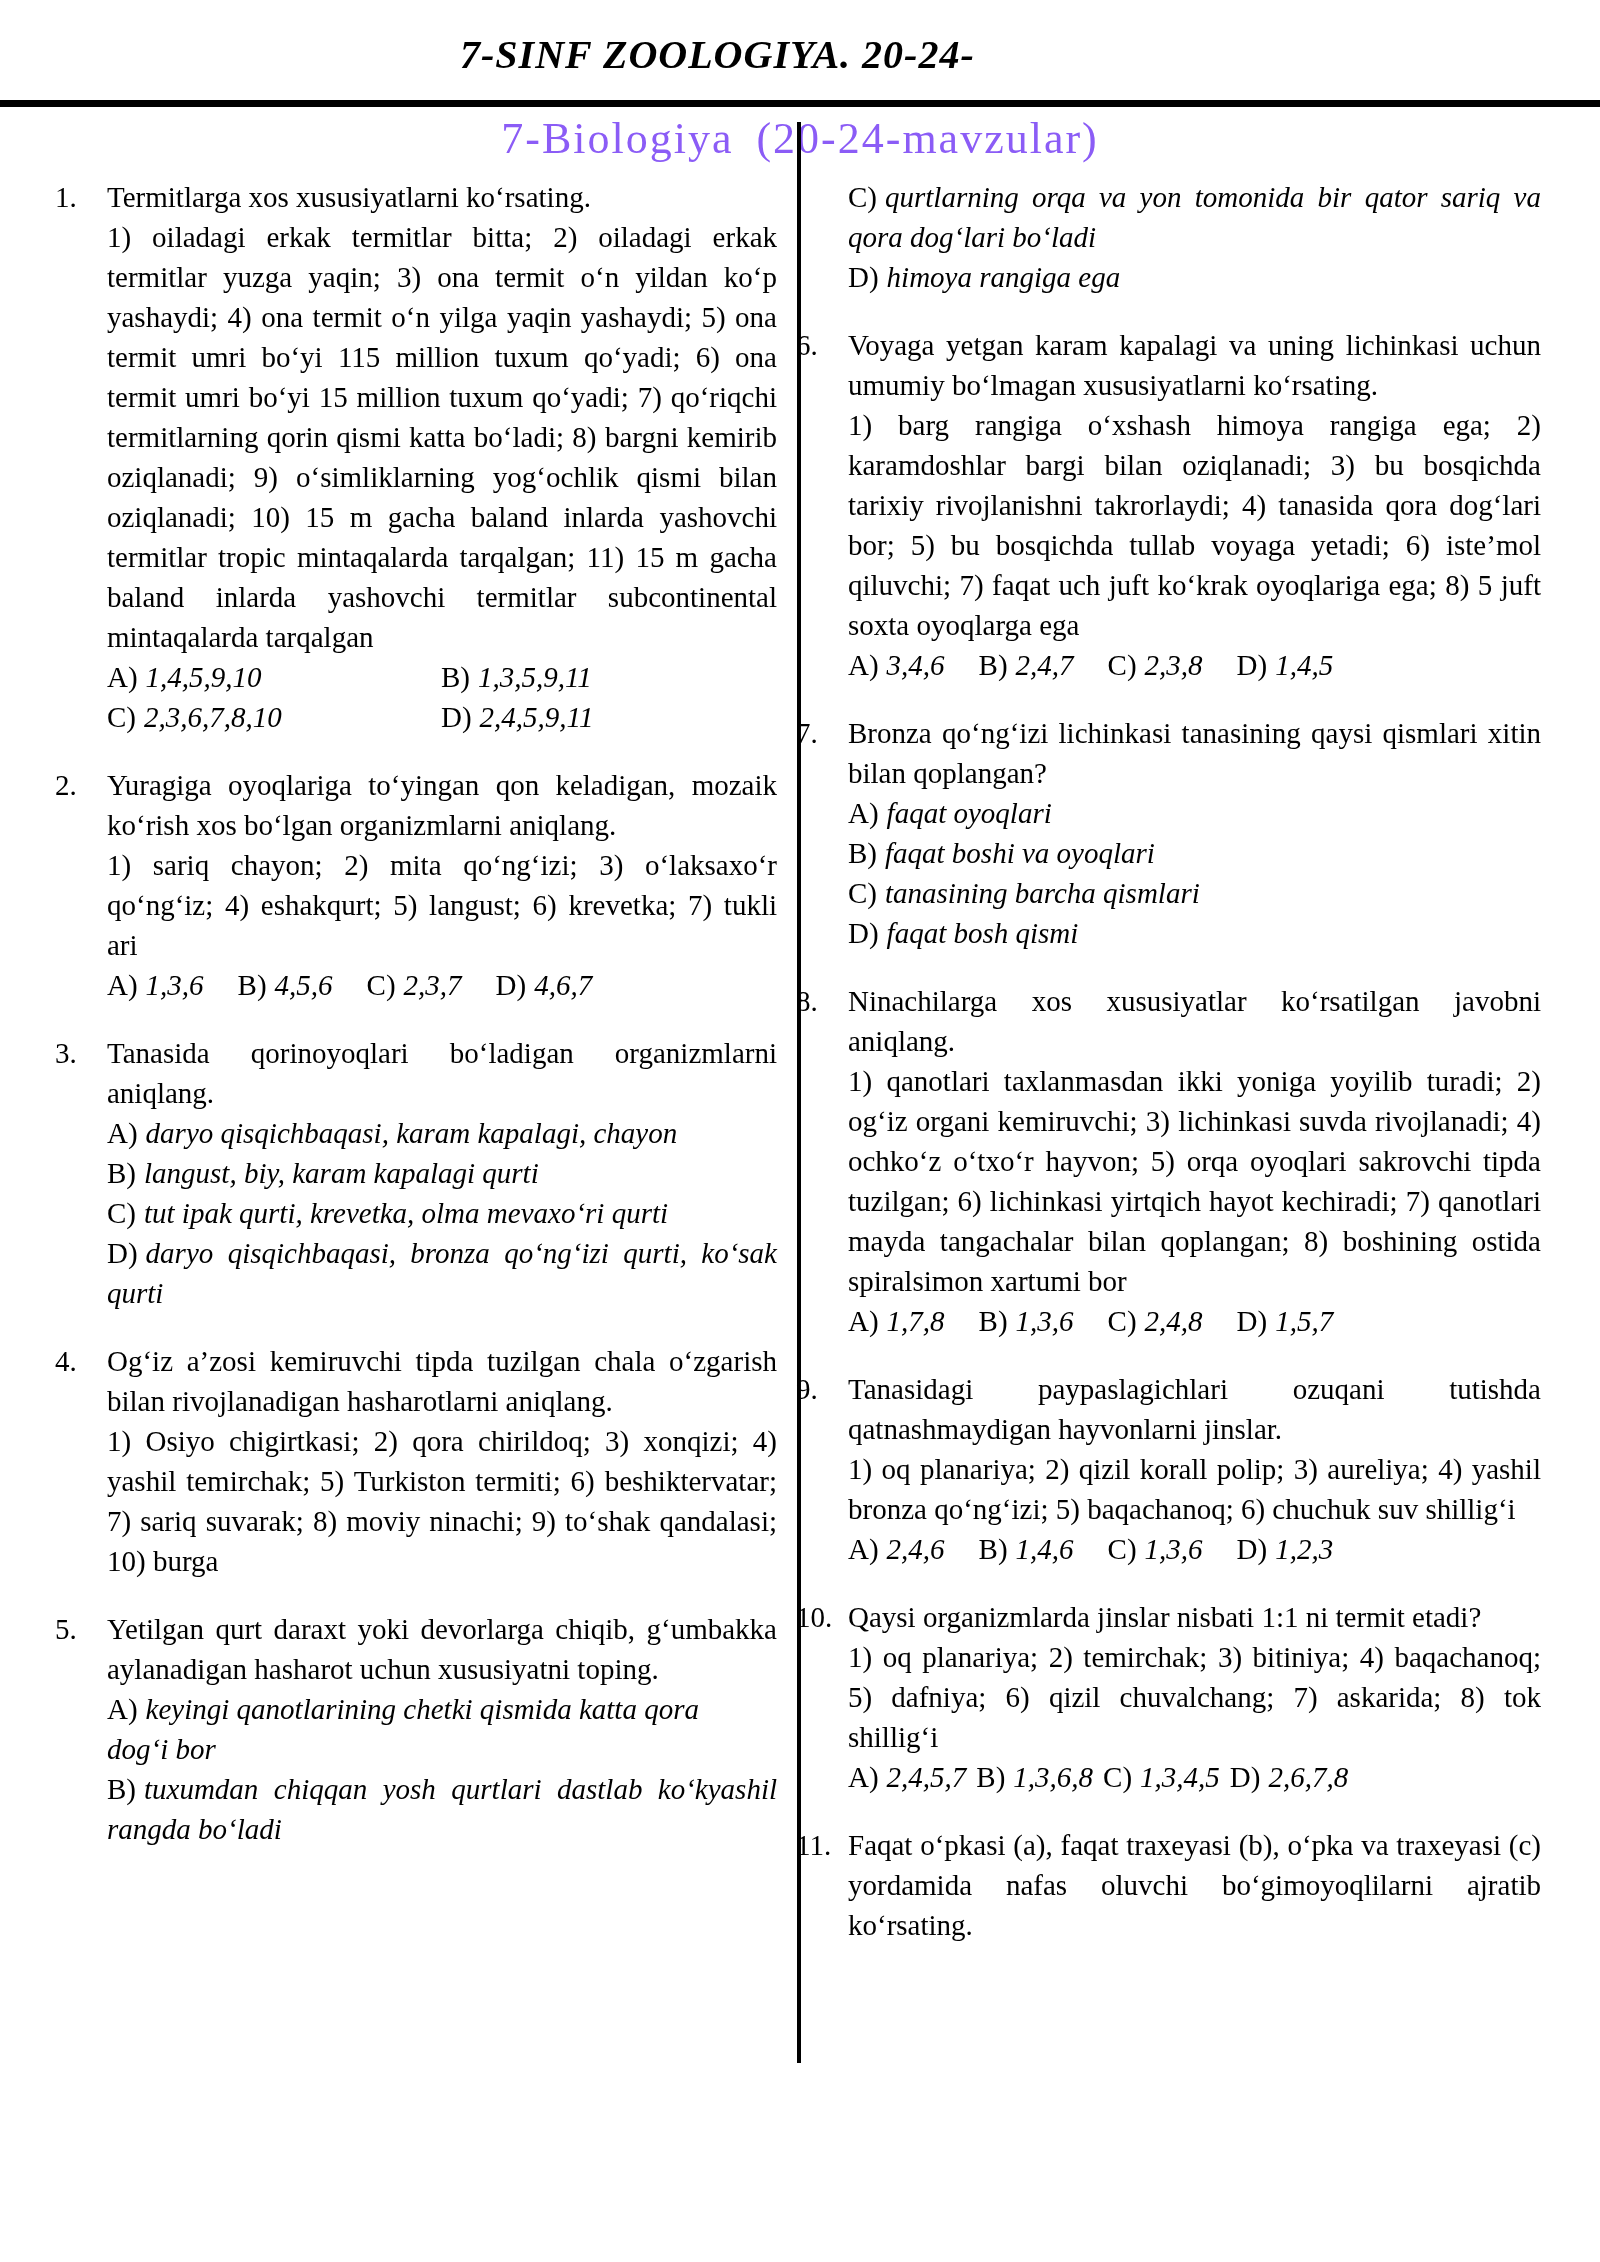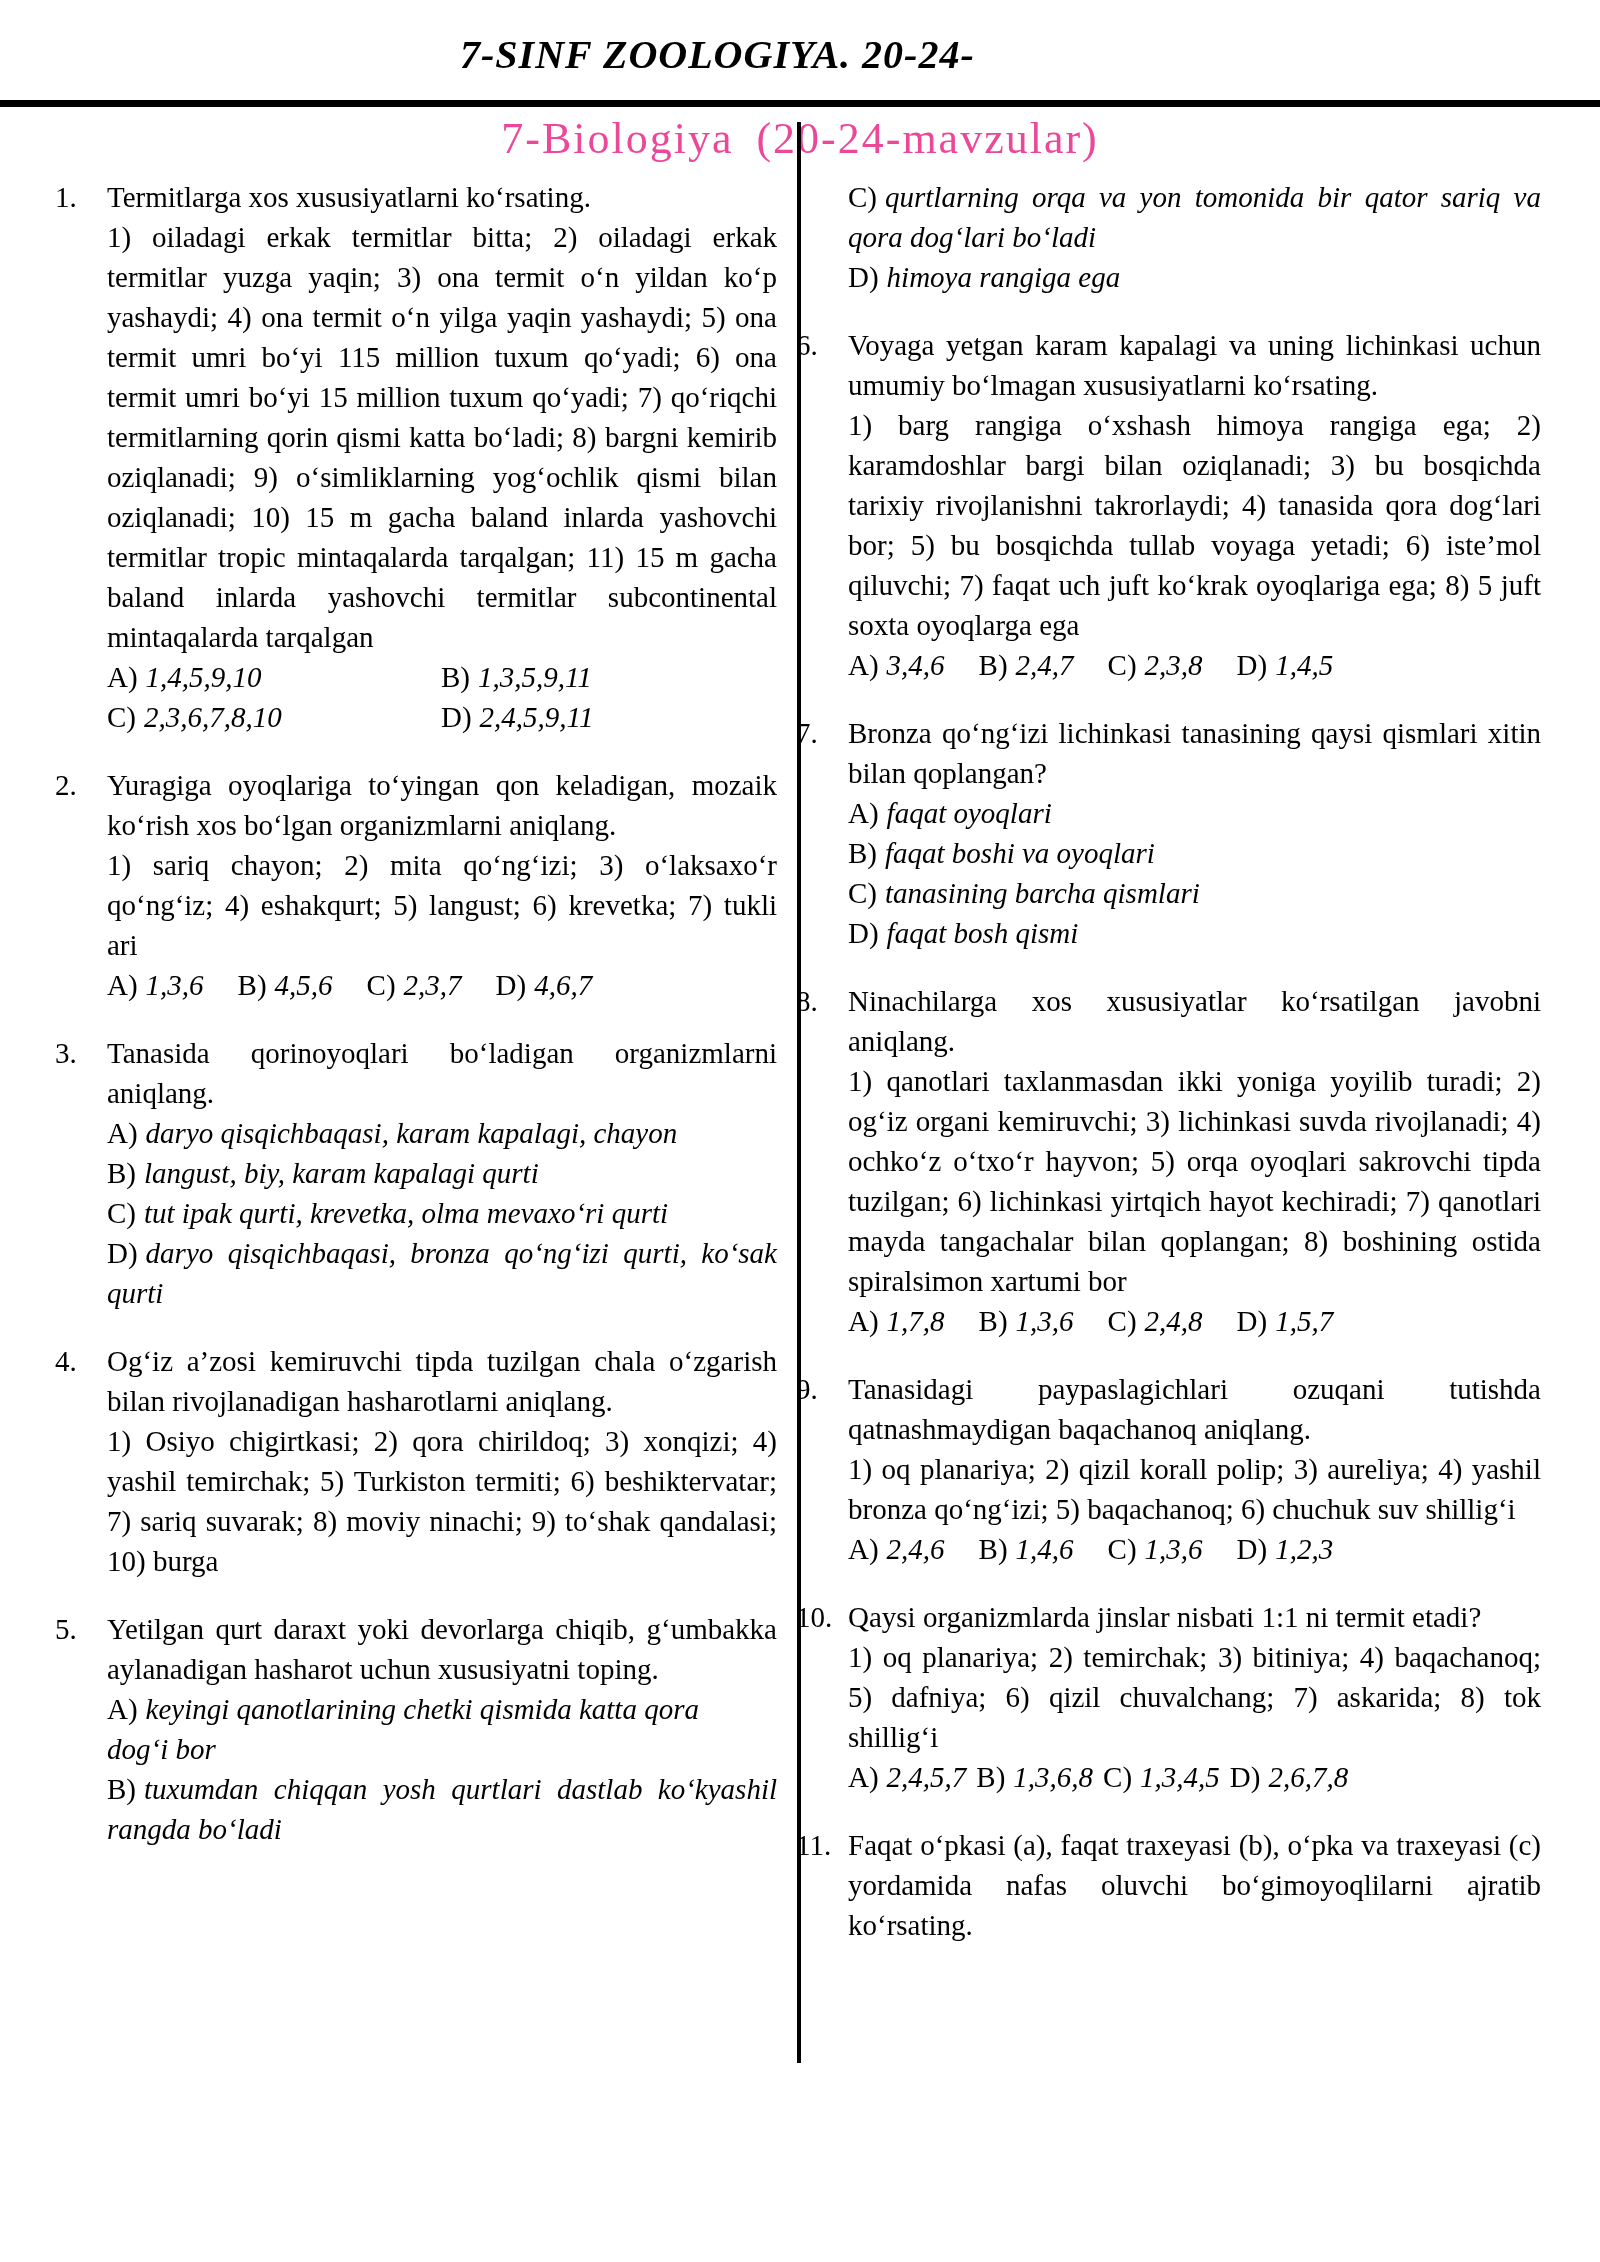--- a/index.html
+++ b/index.html
@@ -39,21 +39,21 @@
   .optgrid { display:grid; grid-template-columns:334px auto; }
   .optgrid .cell { display:block; }
   .optrow .cell { display:inline-block; }
   .tab { display:inline-block; height:1px; }
 </style>
 </head>
 <body>
 
 <div class="hdr">7-SINF ZOOLOGIYA. 20-24-</div>
 <div class="rule"></div>
-<div class="ttl" style="color: #ec4899;">7-Biologiya (20-24-mavzular)</div>
+<div class="ttl" style="color: #8b5cf6;">7-Biologiya (20-24-mavzular)</div>
 
 <div class="cols">
   <div class="col col-left" id="col-left">
       <div class="q">
         <div class="qn">1.</div>
         <div class="qb">
           <div class="para"><span>Termitlarga xos xususiyatlarni ko‘rsating.</span></div>
           <div class="para"><span>1) oiladagi erkak termitlar bitta; 2) oiladagi erkak termitlar yuzga yaqin; 3) ona termit o‘n yildan ko‘p yashaydi; 4) ona termit o‘n yilga yaqin yashaydi; 5) ona termit umri bo‘yi 115 million tuxum qo‘yadi; 6) ona termit umri bo‘yi 15 million tuxum qo‘yadi; 7) qo‘riqchi termitlarning qorin qismi katta bo‘ladi; 8) bargni kemirib oziqlanadi; 9) o‘simliklarning yog‘ochlik qismi bilan oziqlanadi; 10) 15 m gacha baland inlarda yashovchi termitlar tropic mintaqalarda tarqalgan; 11) 15 m gacha baland inlarda yashovchi termitlar subcontinental mintaqalarda tarqalgan</span></div>
           <div class="optgrid">
             <span class="cell"><span class="lab">A)</span><span class="i">1,4,5,9,10</span></span>
@@ -128,21 +128,21 @@
         <div class="qn">8.</div>
         <div class="qb">
           <div class="para"><span>Ninachilarga xos xususiyatlar ko‘rsatilgan javobni aniqlang.</span></div>
           <div class="para"><span>1) qanotlari taxlanmasdan ikki yoniga yoyilib turadi; 2) og‘iz organi kemiruvchi; 3) lichinkasi suvda rivojlanadi; 4) ochko‘z o‘txo‘r hayvon; 5) orqa oyoqlari sakrovchi tipda tuzilgan; 6) lichinkasi yirtqich hayot kechiradi; 7) qanotlari mayda tangachalar bilan qoplangan; 8) boshining ostida spiralsimon xartumi bor</span></div>
           <div class="optrow"><span class="cell" style="margin-right: 34px;"><span class="lab">A)</span><span class="i">1,7,8</span></span><span class="cell" style="margin-right: 34px;"><span class="lab">B)</span><span class="i">1,3,6</span></span><span class="cell" style="margin-right: 34px;"><span class="lab">C)</span><span class="i">2,4,8</span></span><span class="cell"><span class="lab">D)</span><span class="i">1,5,7</span></span></div>
         </div>
       </div>
       <div class="q">
         <div class="qn">9.</div>
         <div class="qb">
-          <div class="para"><span>Tanasidagi paypaslagichlari ozuqani tutishda qatnashmaydigan baqachanoq aniqlang.</span></div>
+          <div class="para"><span>Tanasidagi paypaslagichlari ozuqani tutishda qatnashmaydigan hayvonlarni jinslar.</span></div>
           <div class="para"><span>1) oq planariya; 2) qizil korall polip; 3) aureliya; 4) yashil bronza qo‘ng‘izi; 5) baqachanoq; 6) chuchuk suv shillig‘i</span></div>
           <div class="optrow"><span class="cell" style="margin-right: 34px;"><span class="lab">A)</span><span class="i">2,4,6</span></span><span class="cell" style="margin-right: 34px;"><span class="lab">B)</span><span class="i">1,4,6</span></span><span class="cell" style="margin-right: 34px;"><span class="lab">C)</span><span class="i">1,3,6</span></span><span class="cell"><span class="lab">D)</span><span class="i">1,2,3</span></span></div>
         </div>
       </div>
       <div class="q">
         <div class="qn">10.</div>
         <div class="qb">
           <div class="para"><span>Qaysi organizmlarda jinslar nisbati 1:1 ni termit etadi?</span></div>
           <div class="para"><span>1) oq planariya; 2) temirchak; 3) bitiniya; 4) baqachanoq; 5) dafniya; 6) qizil chuvalchang; 7) askarida; 8) tok shillig‘i</span></div>
           <div class="optrow"><span class="cell" style="margin-right: 10px;"><span class="lab">A)</span><span class="i">2,4,5,7</span></span><span class="cell" style="margin-right: 10px;"><span class="lab">B)</span><span class="i">1,3,6,8</span></span><span class="cell" style="margin-right: 10px;"><span class="lab">C)</span><span class="i">1,3,4,5</span></span><span class="cell"><span class="lab">D)</span><span class="i">2,6,7,8</span></span></div>

